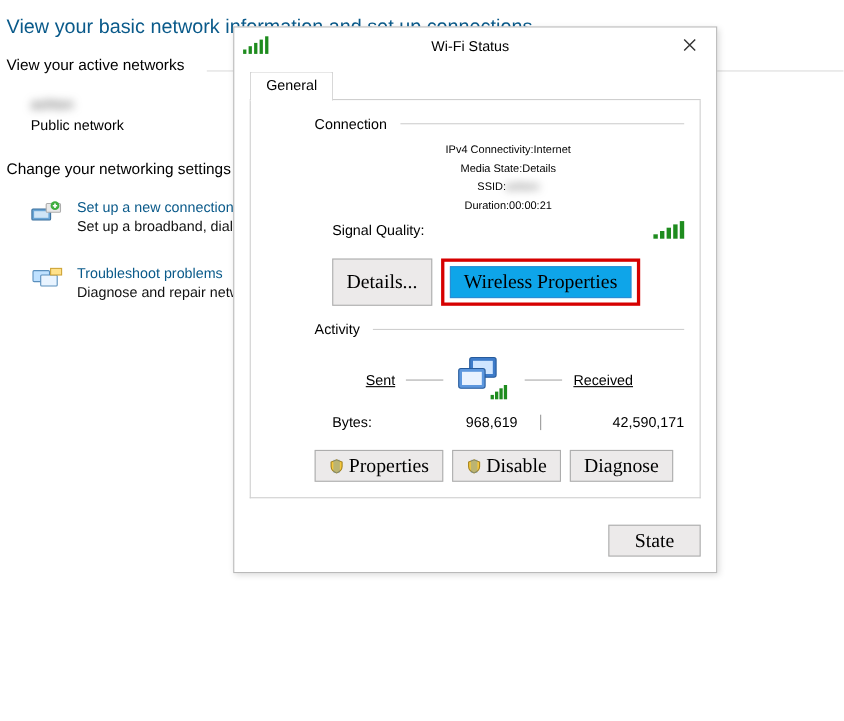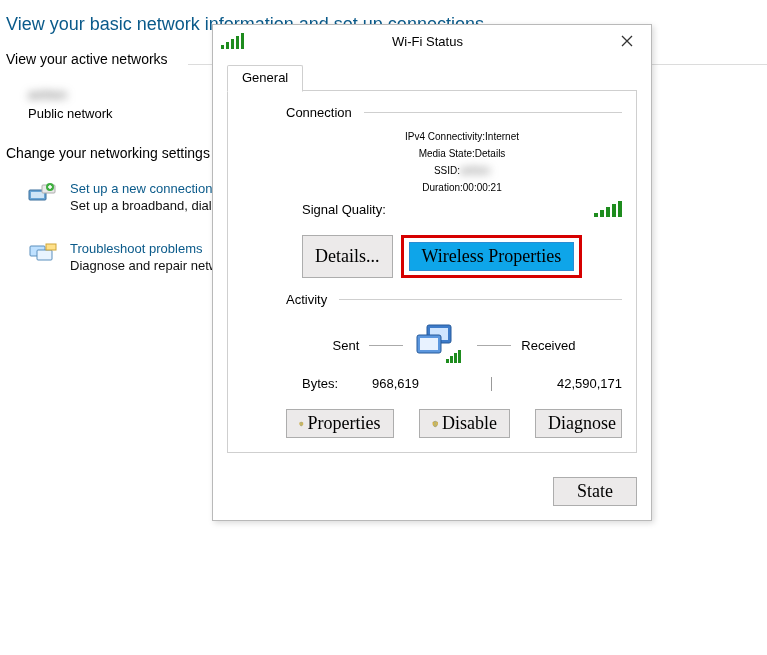--- a/index.html
+++ b/index.html
@@ -181,41 +181,42 @@
       border: 3px solid #d60000;
       padding: 4px 5px;
       display: inline-block;
     }
     .activity-visual {
       display: flex;
       align-items: center;
       justify-content: center;
       gap: 10px;
       padding: 8px 0 2px;
+      text-decoration: underline;
     }
     .short-rule {
       width: 34px;
       border-top: 1px solid #aaa;
       height: 1px;
     }
     .bytes-row {
       display: grid;
       grid-template-columns: 70px 1fr auto 12px 1fr;
       align-items: center;
       padding: 6px 0 12px 16px;
       font-size: 13px;
     }
     .bytes-row .mid-sep {
       border-left: 1px solid #999;
       height: 14px;
       margin: 0 4px;
     }
     .bottom-btns {
       display: flex;
-      gap: 25px;
+      gap: 8px;
       padding: 6px 0 0 0;
     }
     .btn-shield {
       display: inline-flex;
       align-items: center;
       gap: 4px;
     }
     .dlg-footer {
       display: flex;
       justify-content: flex-end;
@@ -354,21 +355,21 @@
                 <rect x="8" y="4" width="3" height="10" fill="#1e8c1e"></rect>
                 <rect x="12" y="1" width="3" height="13" fill="#1e8c1e"></rect>
               </g>
             </svg>
           </span>
           <span class="short-rule"></span>
           <span>Received</span>
         </div>
         <div class="bytes-row">
           <span>Bytes:</span>
-          <span style="padding-right:16px">968,619</span>
+          <span style="text-align:right;padding-right:16px">968,619</span>
           <span class="mid-sep"></span>
           <span></span>
           <span style="text-align:right">42,590,171</span>
         </div>
 
         <div class="bottom-btns">
           <button class="btn btn-shield">
             <svg width="14" height="14" viewBox="0 0 14 14">
                 <path d="M7 1 L12 3 V7 C12 10 9.5 12.5 7 13 C4.5 12.5 2 10 2 7 V3 Z" fill="#f5c83d" stroke="#a5831e"></path>
                 <path d="M7 1 L7 13" stroke="#4f8ed6" stroke-width="6" stroke-opacity=".35"></path>

